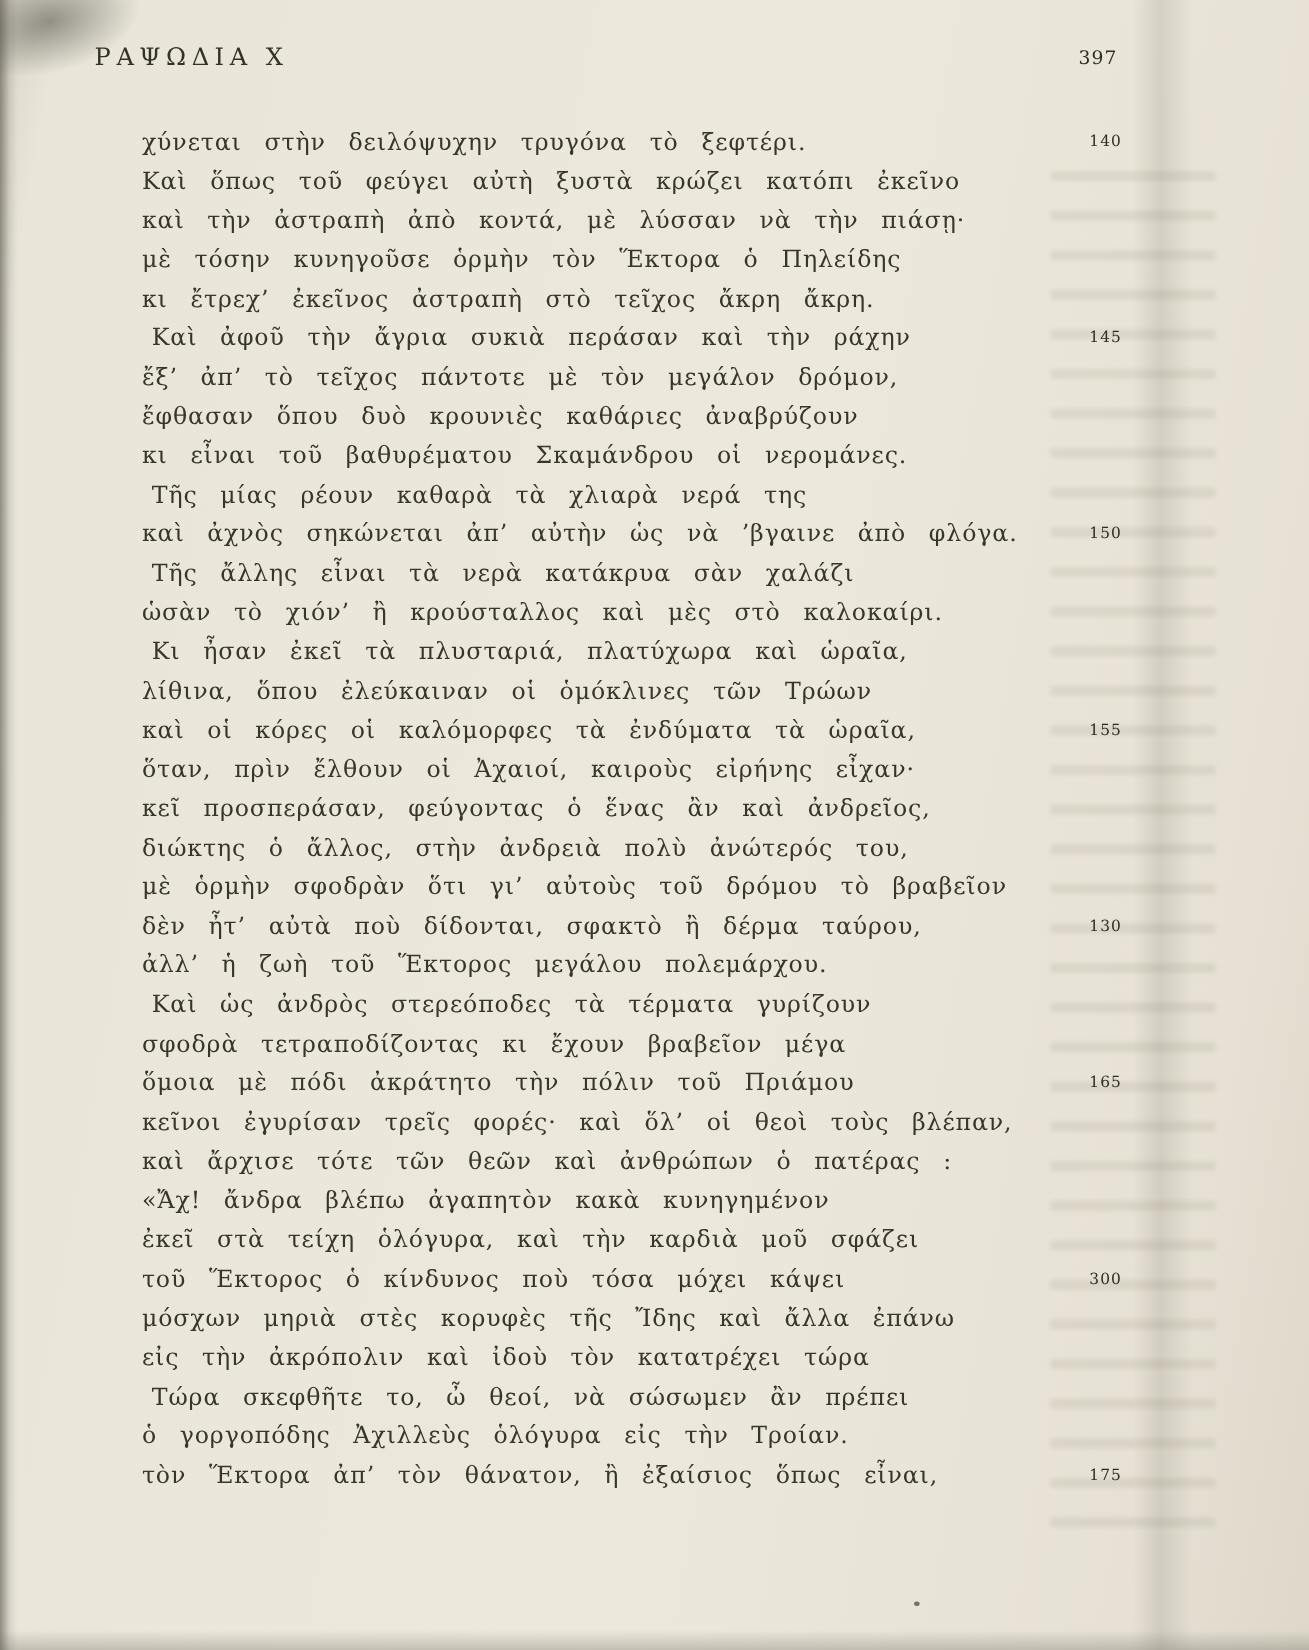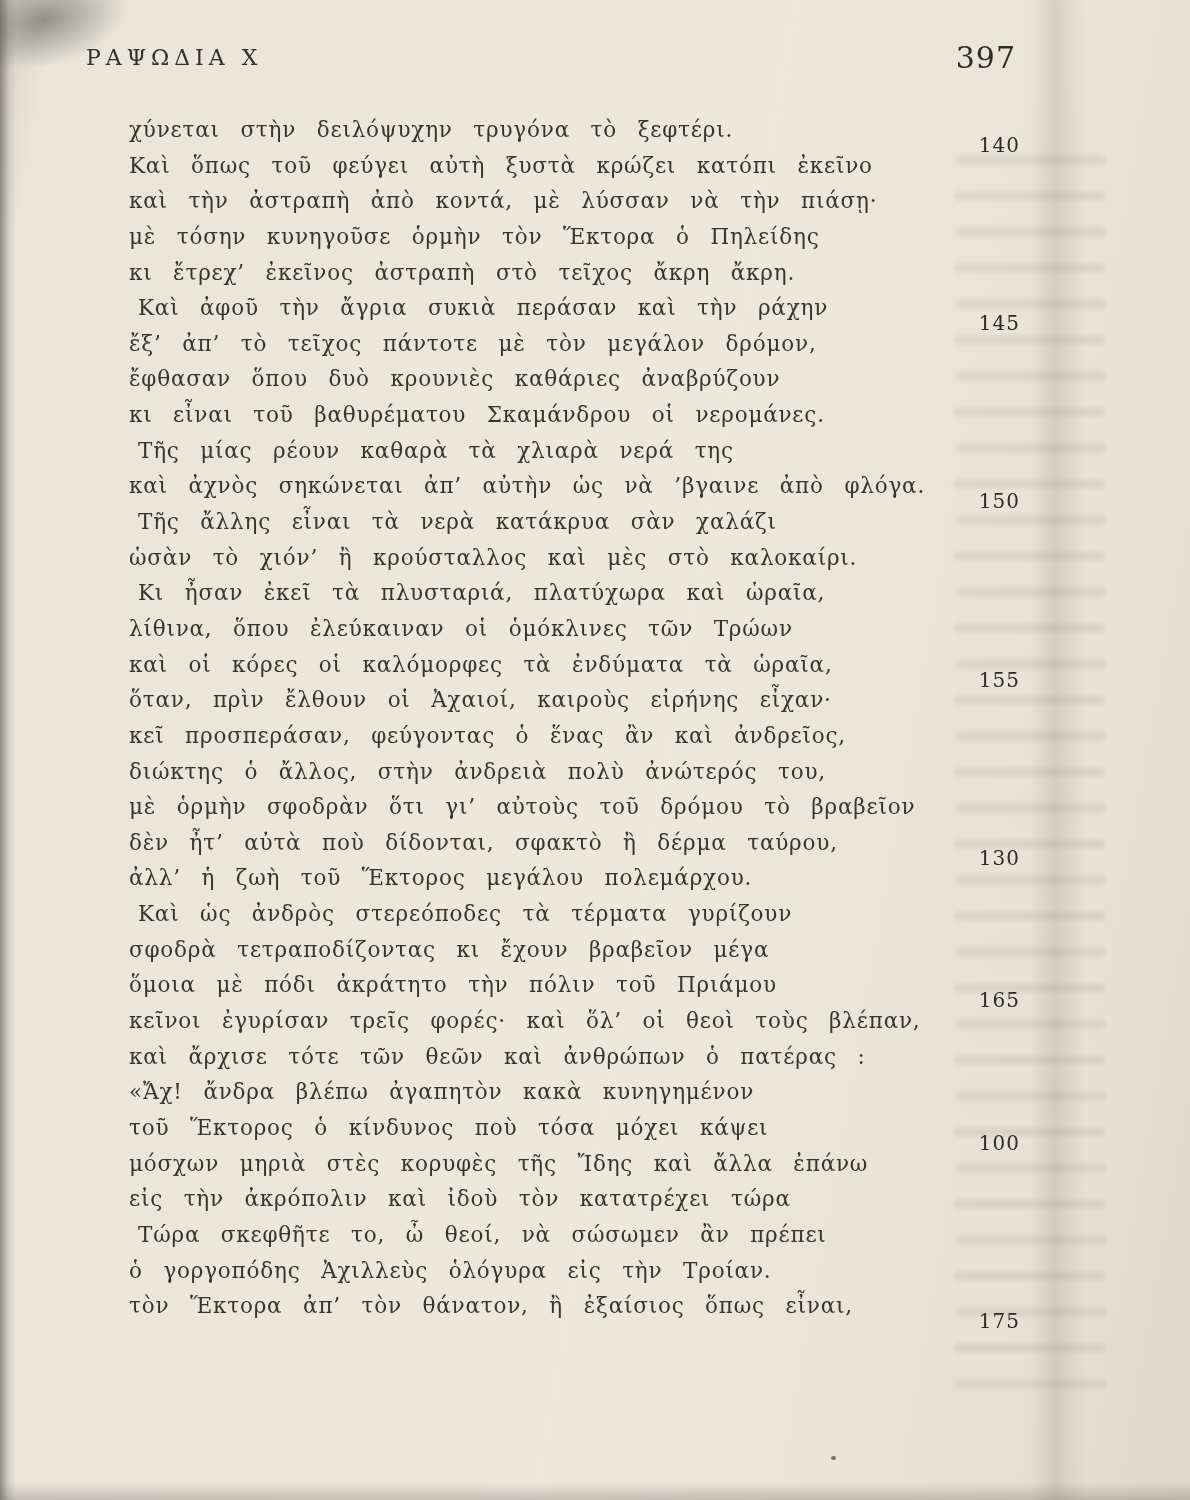--- a/index.html
+++ b/index.html
@@ -45,42 +45,42 @@
     pointer-events:none;
   }
   .page-header{
     position:absolute;top:40px;left:86px;width:930px;
     display:flex;justify-content:space-between;align-items:center;
   }
   .chapter-title{
     font-size:22px;letter-spacing:5px;color:#343128;
   }
   .page-number{
-    font-size:30px;letter-spacing:1px;color:#2f2c25;
+    font-size:17px;letter-spacing:1px;color:#2f2c25;
   }
   .verse{
     position:absolute;top:112px;left:86px;width:1044px;
   }
   .verse-row{
     position:relative;
     height:35.65px;line-height:35.65px;
     white-space:nowrap;
     margin-left:43px;
   }
   .verse-row.indent .verse-text{padding-left:9px;}
   .verse-text{
     font-size:21.5px;
     word-spacing:13px;
     letter-spacing:0.8px;
     color:#38352c;
   }
   .line-number{
-    position:absolute;right:110px;top:16px;
+    position:absolute;right:110px;top:0;
     width:80px;text-align:right;
-    font-size:20px;letter-spacing:1px;color:#2f2c25;
+    font-size:14px;letter-spacing:1px;color:#2f2c25;
   }
   .speck{
     position:absolute;left:831px;top:1456px;width:5px;height:4px;
     border-radius:50%;background:#575348;opacity:.8;
   }
 </style>
 </head>
 <body>
 
 <div class="page">
@@ -230,24 +230,28 @@
   <div class="verse-row">
     <span class="verse-text">καὶ ἄρχισε τότε τῶν θεῶν καὶ ἀνθρώπων ὁ πατέρας :</span>
     <span class="line-number"></span>
   </div>
 
   <div class="verse-row">
     <span class="verse-text">«Ἄχ! ἄνδρα βλέπω ἀγαπητὸν κακὰ κυνηγημένον</span>
     <span class="line-number"></span>
   </div>
 
+  <div class="verse-row">
+    <span class="verse-text">ἐκεῖ στὰ τείχη ὁλόγυρα, καὶ τὴν καρδιὰ μοῦ σφάζει</span>
+    <span class="line-number"></span>
+  </div>
 
   <div class="verse-row">
     <span class="verse-text">τοῦ Ἕκτορος ὁ κίνδυνος ποὺ τόσα μόχει κάψει</span>
-    <span class="line-number">100</span>
+    <span class="line-number">300</span>
   </div>
 
   <div class="verse-row">
     <span class="verse-text">μόσχων μηριὰ στὲς κορυφὲς τῆς Ἴδης καὶ ἄλλα ἐπάνω</span>
     <span class="line-number"></span>
   </div>
 
   <div class="verse-row">
     <span class="verse-text">εἰς τὴν ἀκρόπολιν καὶ ἰδοὺ τὸν κατατρέχει τώρα</span>
     <span class="line-number"></span>

